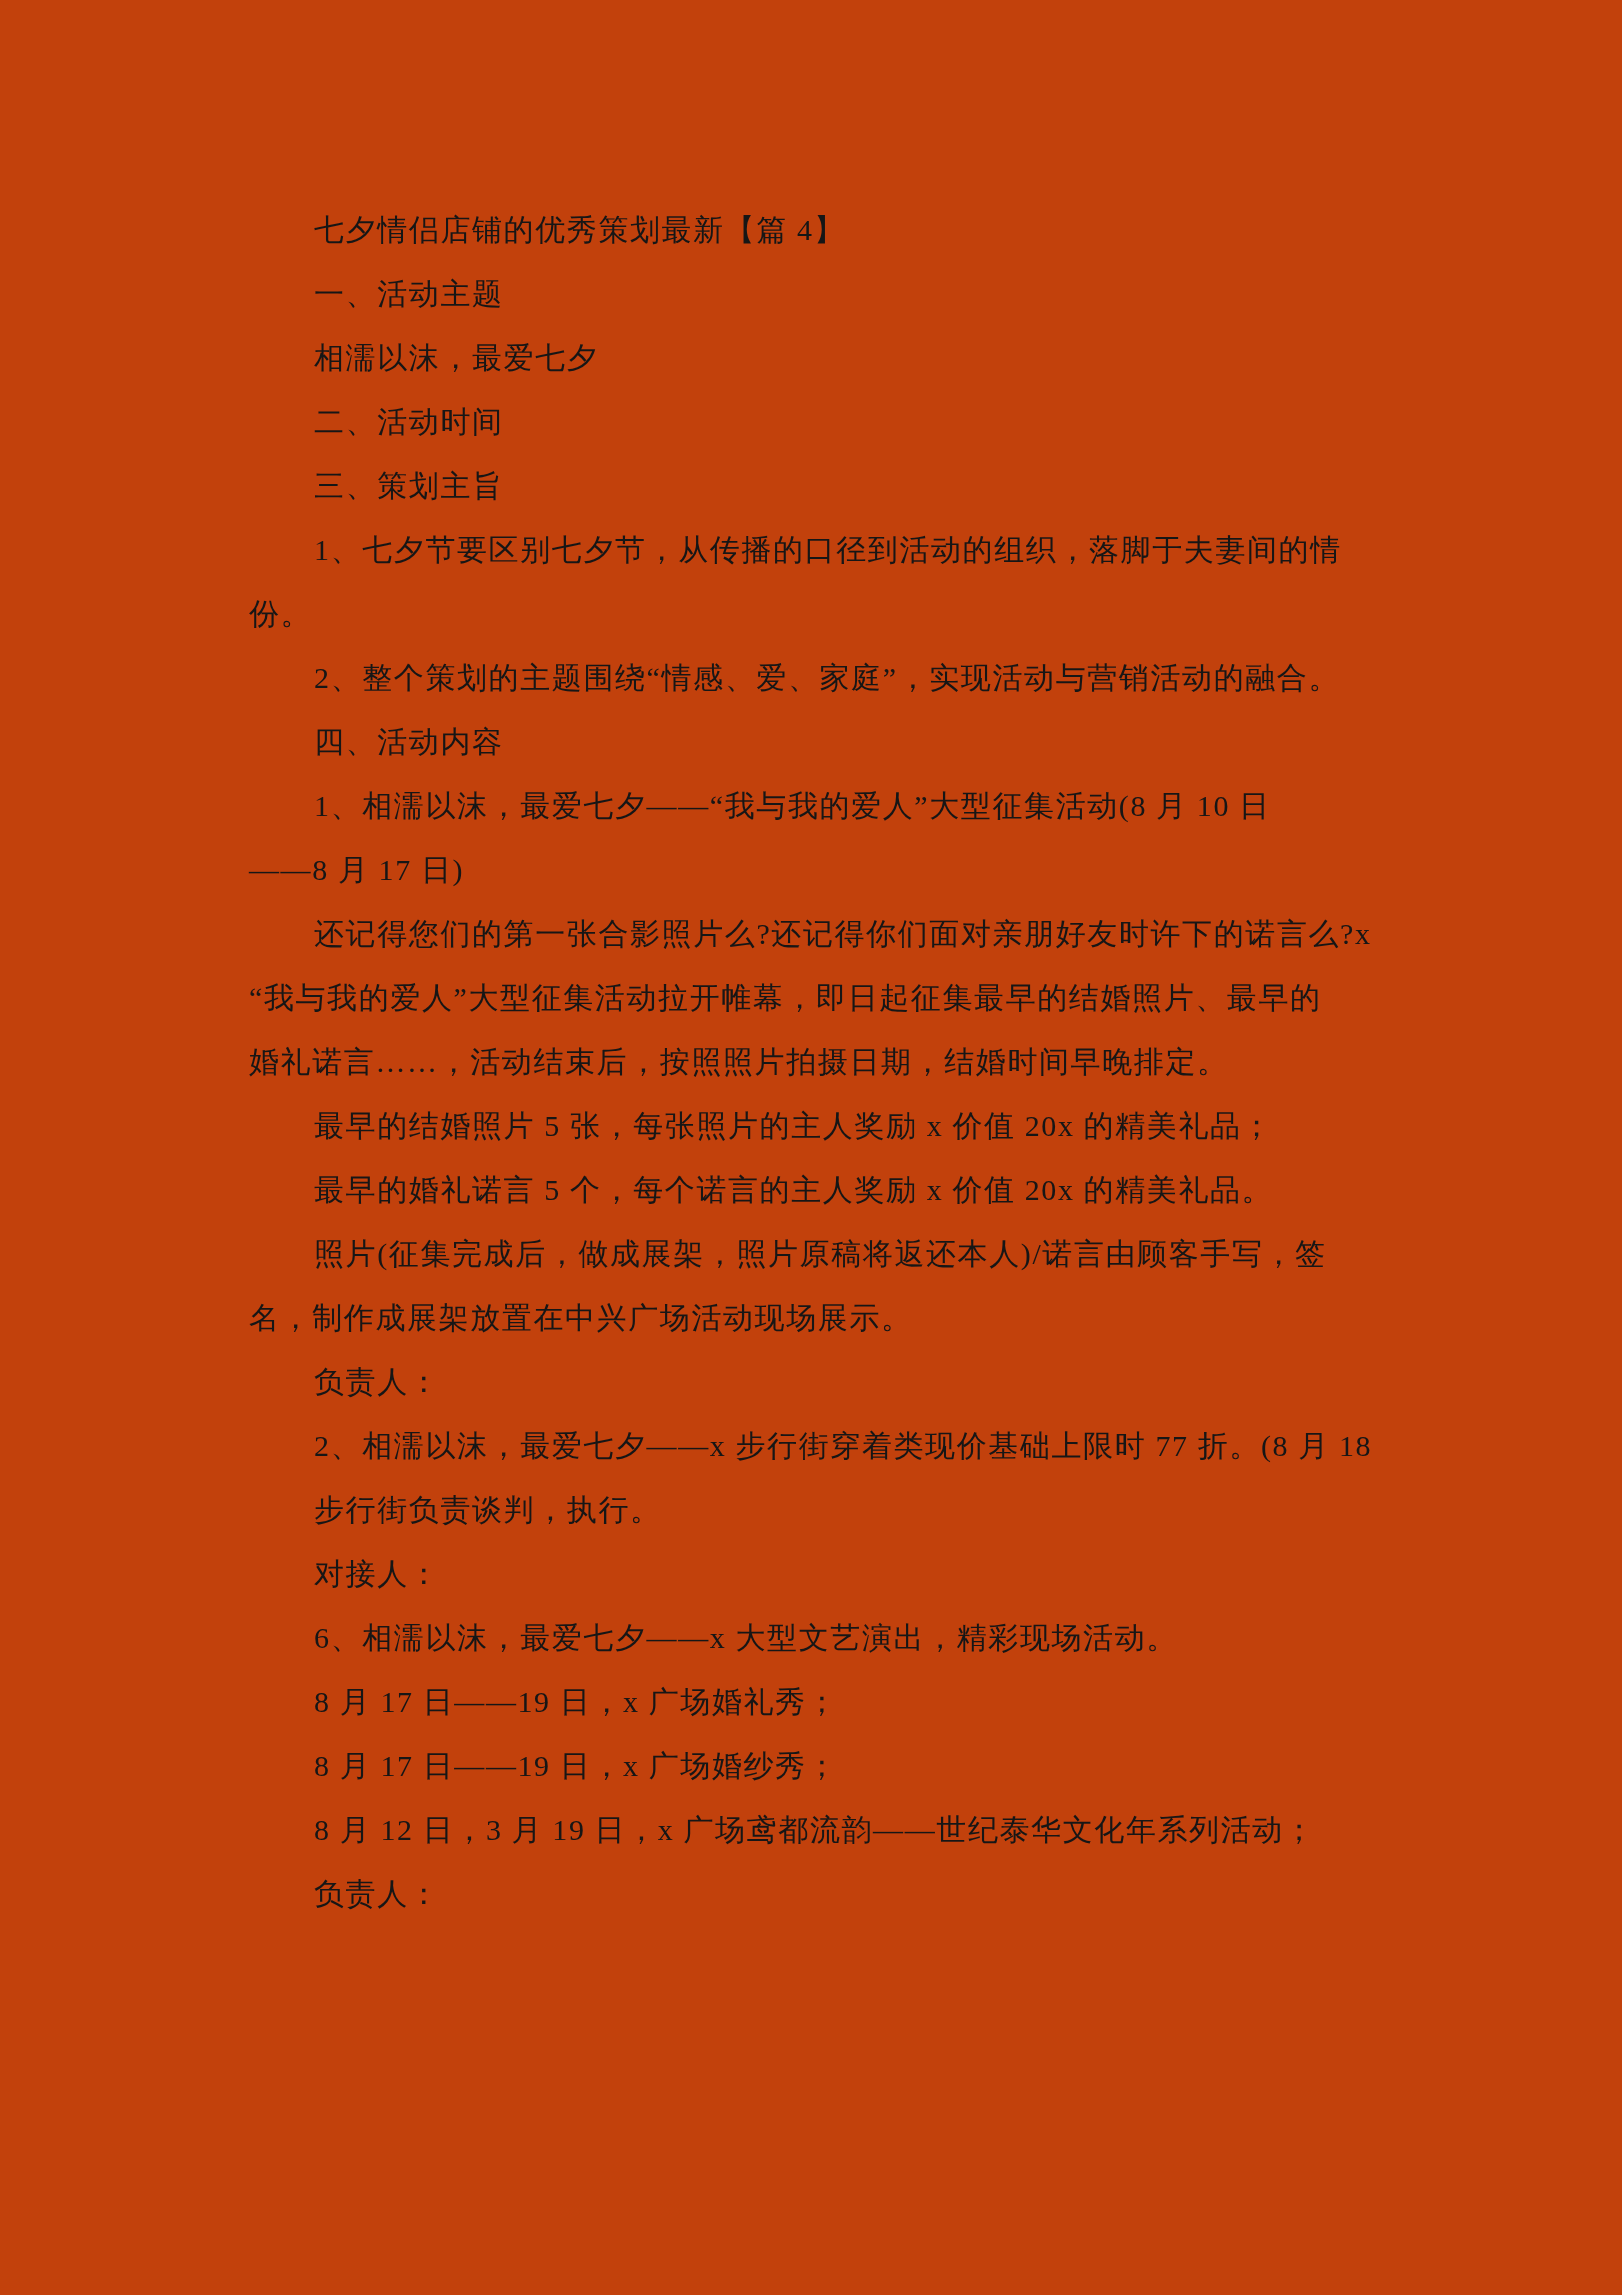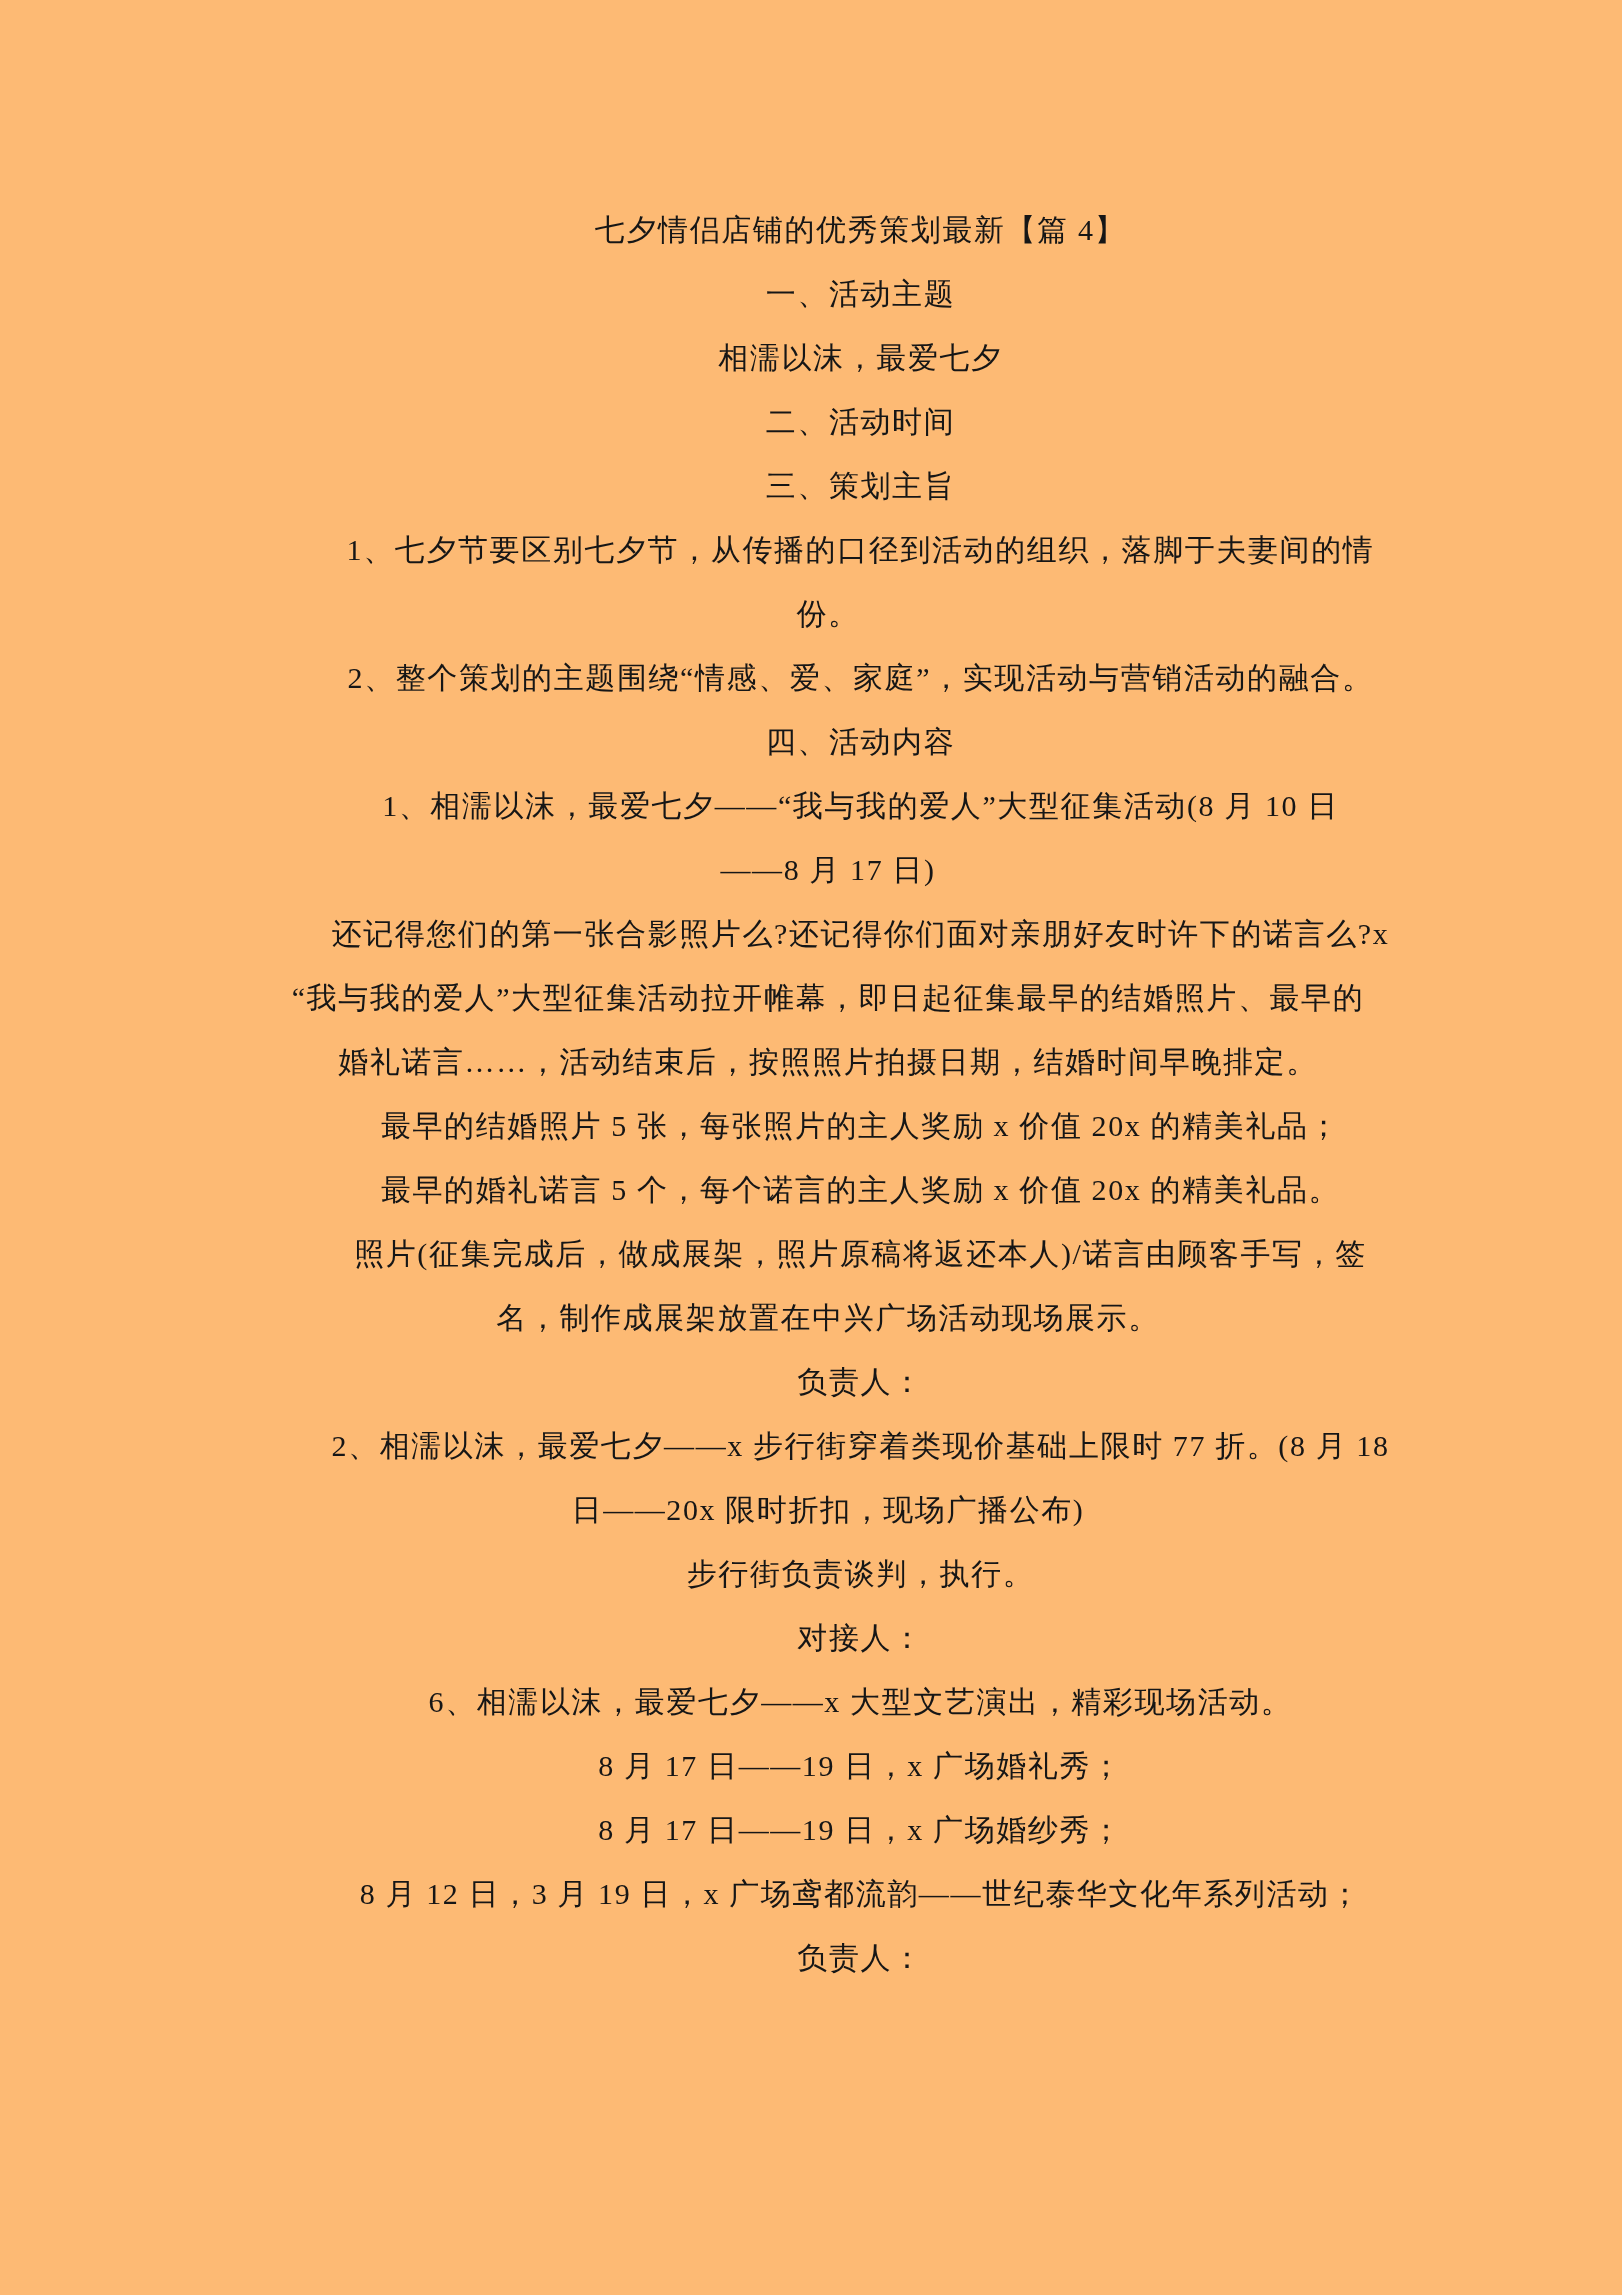--- a/index.html
+++ b/index.html
@@ -4,24 +4,23 @@
 <style>
   html, body {
     margin: 0;
     padding: 0;
     background: #ffffff;
   }
   .page {
     position: relative;
     width: 1623px;
     height: 2295px;
-    background: #fdba74;
+    background: #c2410c;
     overflow: hidden;
     font-family: "Liberation Serif", "DejaVu Serif", serif;
-    text-align: center;
   }
   .textblock {
     position: absolute;
     left: 249px;
     top: 198px;
     width: 1158px;
   }
   .line {
     height: 64px;
     line-height: 64px;
@@ -52,21 +51,20 @@
       <div class="line">——8 月 17 日)</div>
       <div class="line indent">还记得您们的第一张合影照片么?还记得你们面对亲朋好友时许下的诺言么?x</div>
       <div class="line">“我与我的爱人”大型征集活动拉开帷幕，即日起征集最早的结婚照片、最早的</div>
       <div class="line">婚礼诺言……，活动结束后，按照照片拍摄日期，结婚时间早晚排定。</div>
       <div class="line indent">最早的结婚照片 5 张，每张照片的主人奖励 x 价值 20x 的精美礼品；</div>
       <div class="line indent">最早的婚礼诺言 5 个，每个诺言的主人奖励 x 价值 20x 的精美礼品。</div>
       <div class="line indent">照片(征集完成后，做成展架，照片原稿将返还本人)/诺言由顾客手写，签</div>
       <div class="line">名，制作成展架放置在中兴广场活动现场展示。</div>
       <div class="line indent">负责人：</div>
       <div class="line indent">2、相濡以沫，最爱七夕——x 步行街穿着类现价基础上限时 77 折。(8 月 18</div>
-      <div class="line">日——20x 限时折扣，现场广播公布)</div>
       <div class="line indent">步行街负责谈判，执行。</div>
       <div class="line indent">对接人：</div>
       <div class="line indent">6、相濡以沫，最爱七夕——x 大型文艺演出，精彩现场活动。</div>
       <div class="line indent">8 月 17 日——19 日，x 广场婚礼秀；</div>
       <div class="line indent">8 月 17 日——19 日，x 广场婚纱秀；</div>
       <div class="line indent">8 月 12 日，3 月 19 日，x 广场鸢都流韵——世纪泰华文化年系列活动；</div>
       <div class="line indent">负责人：</div>
     </div>
 </div>
 

